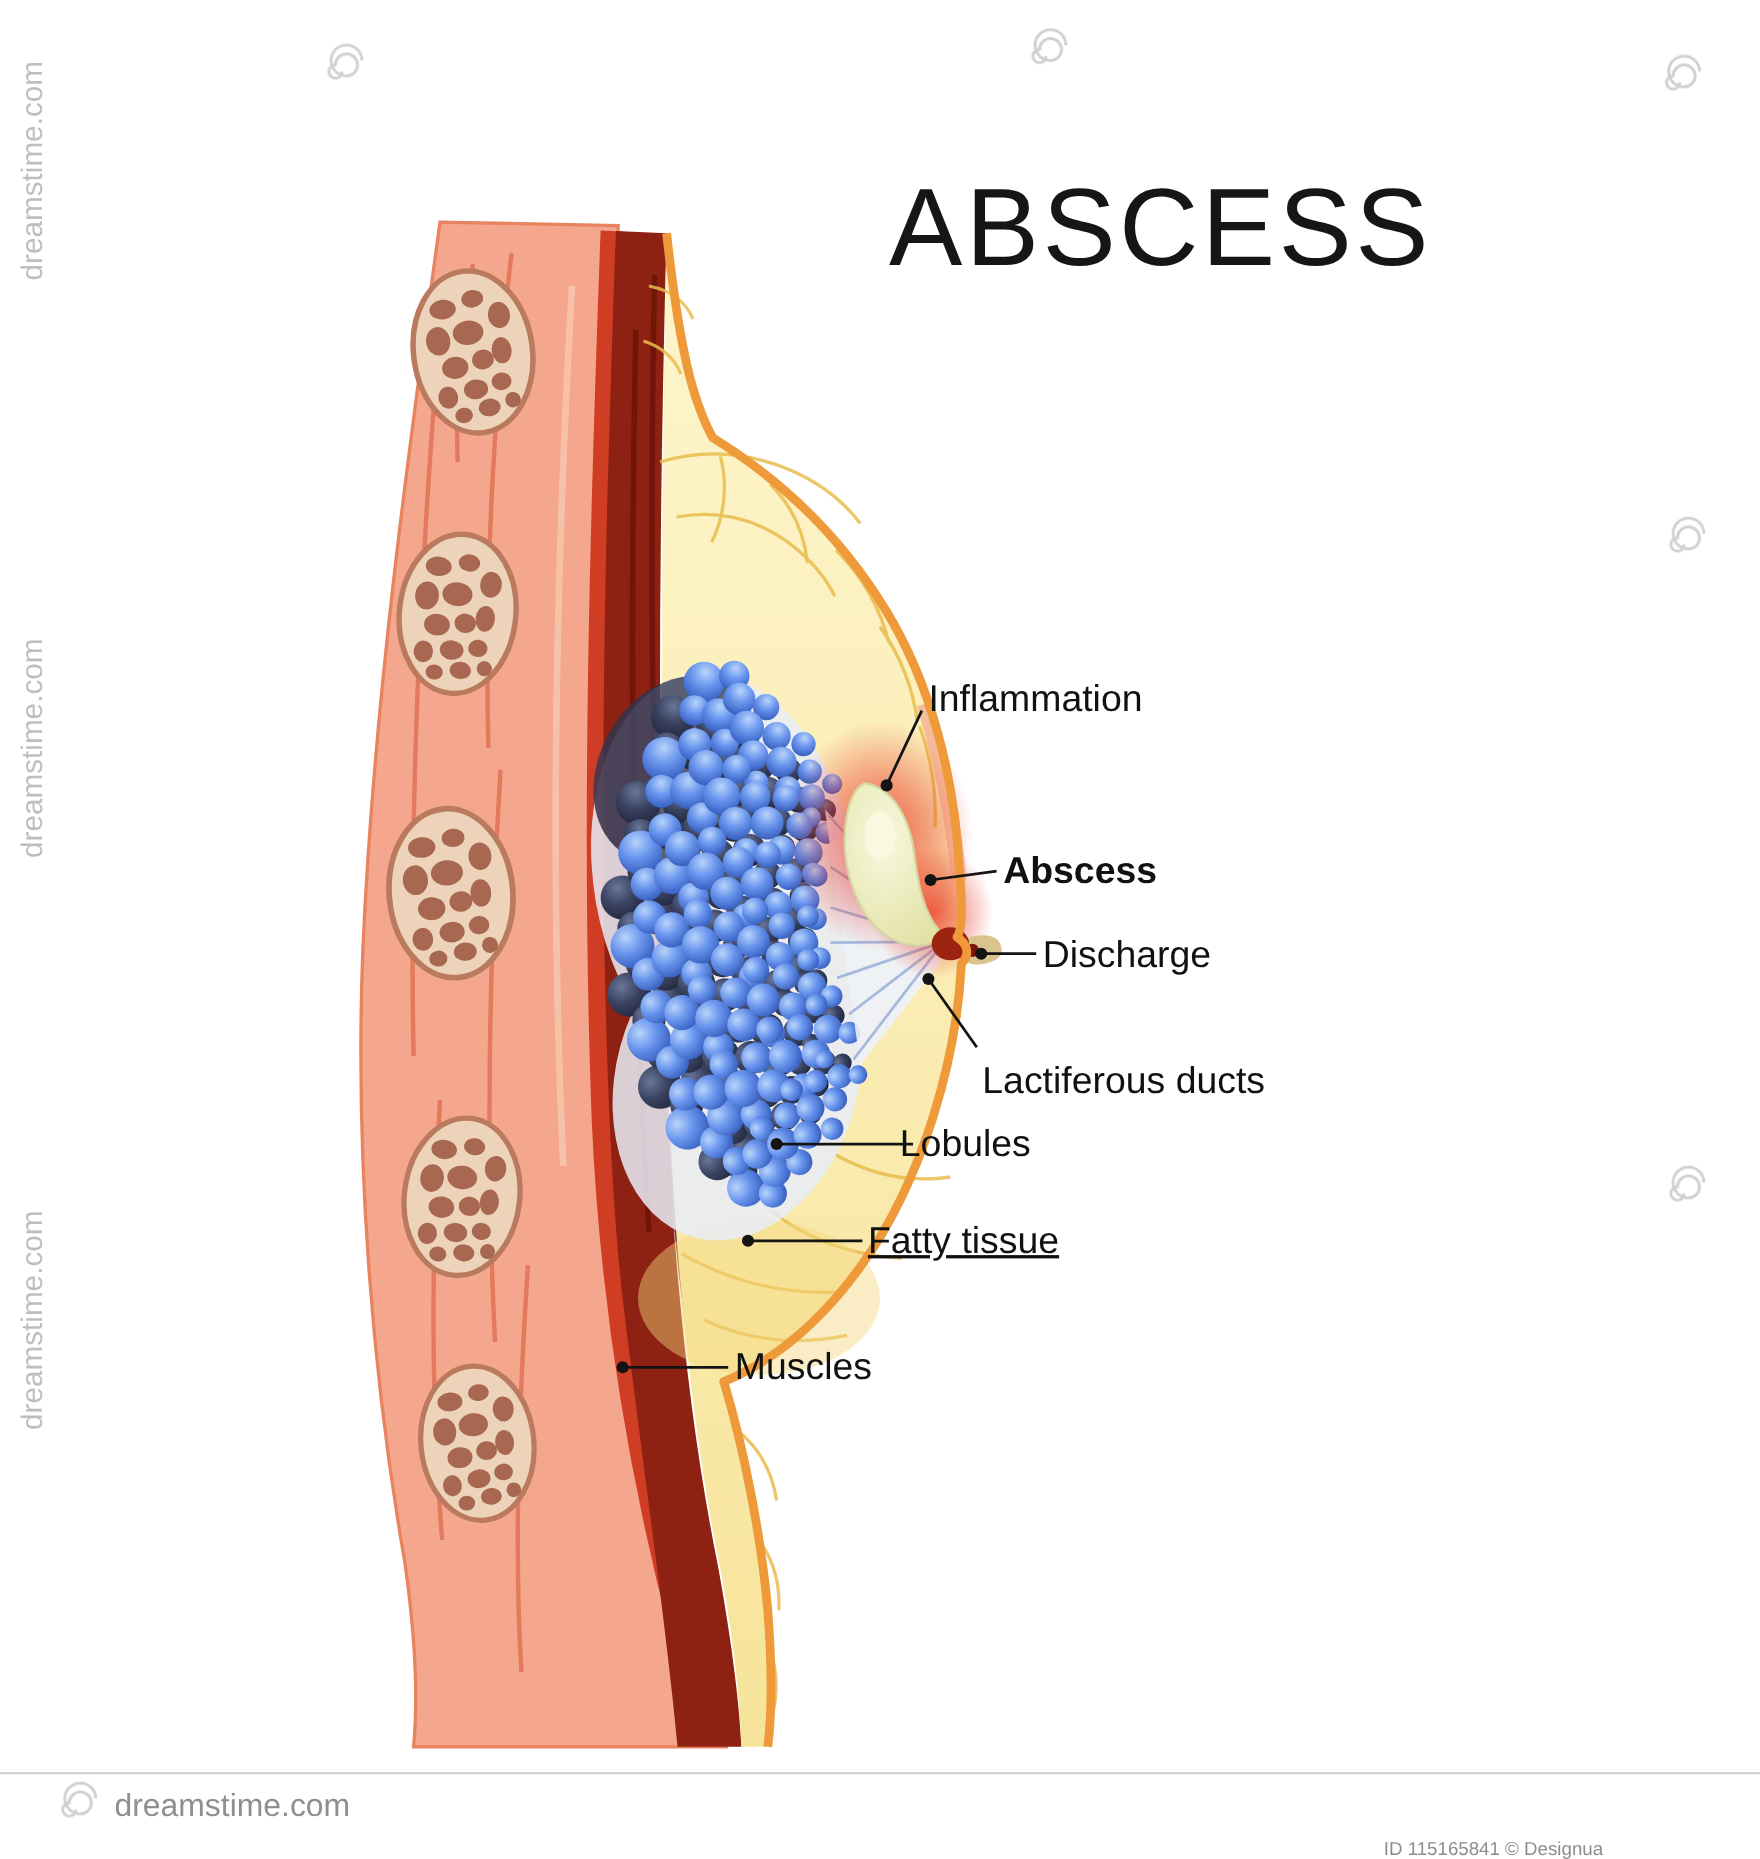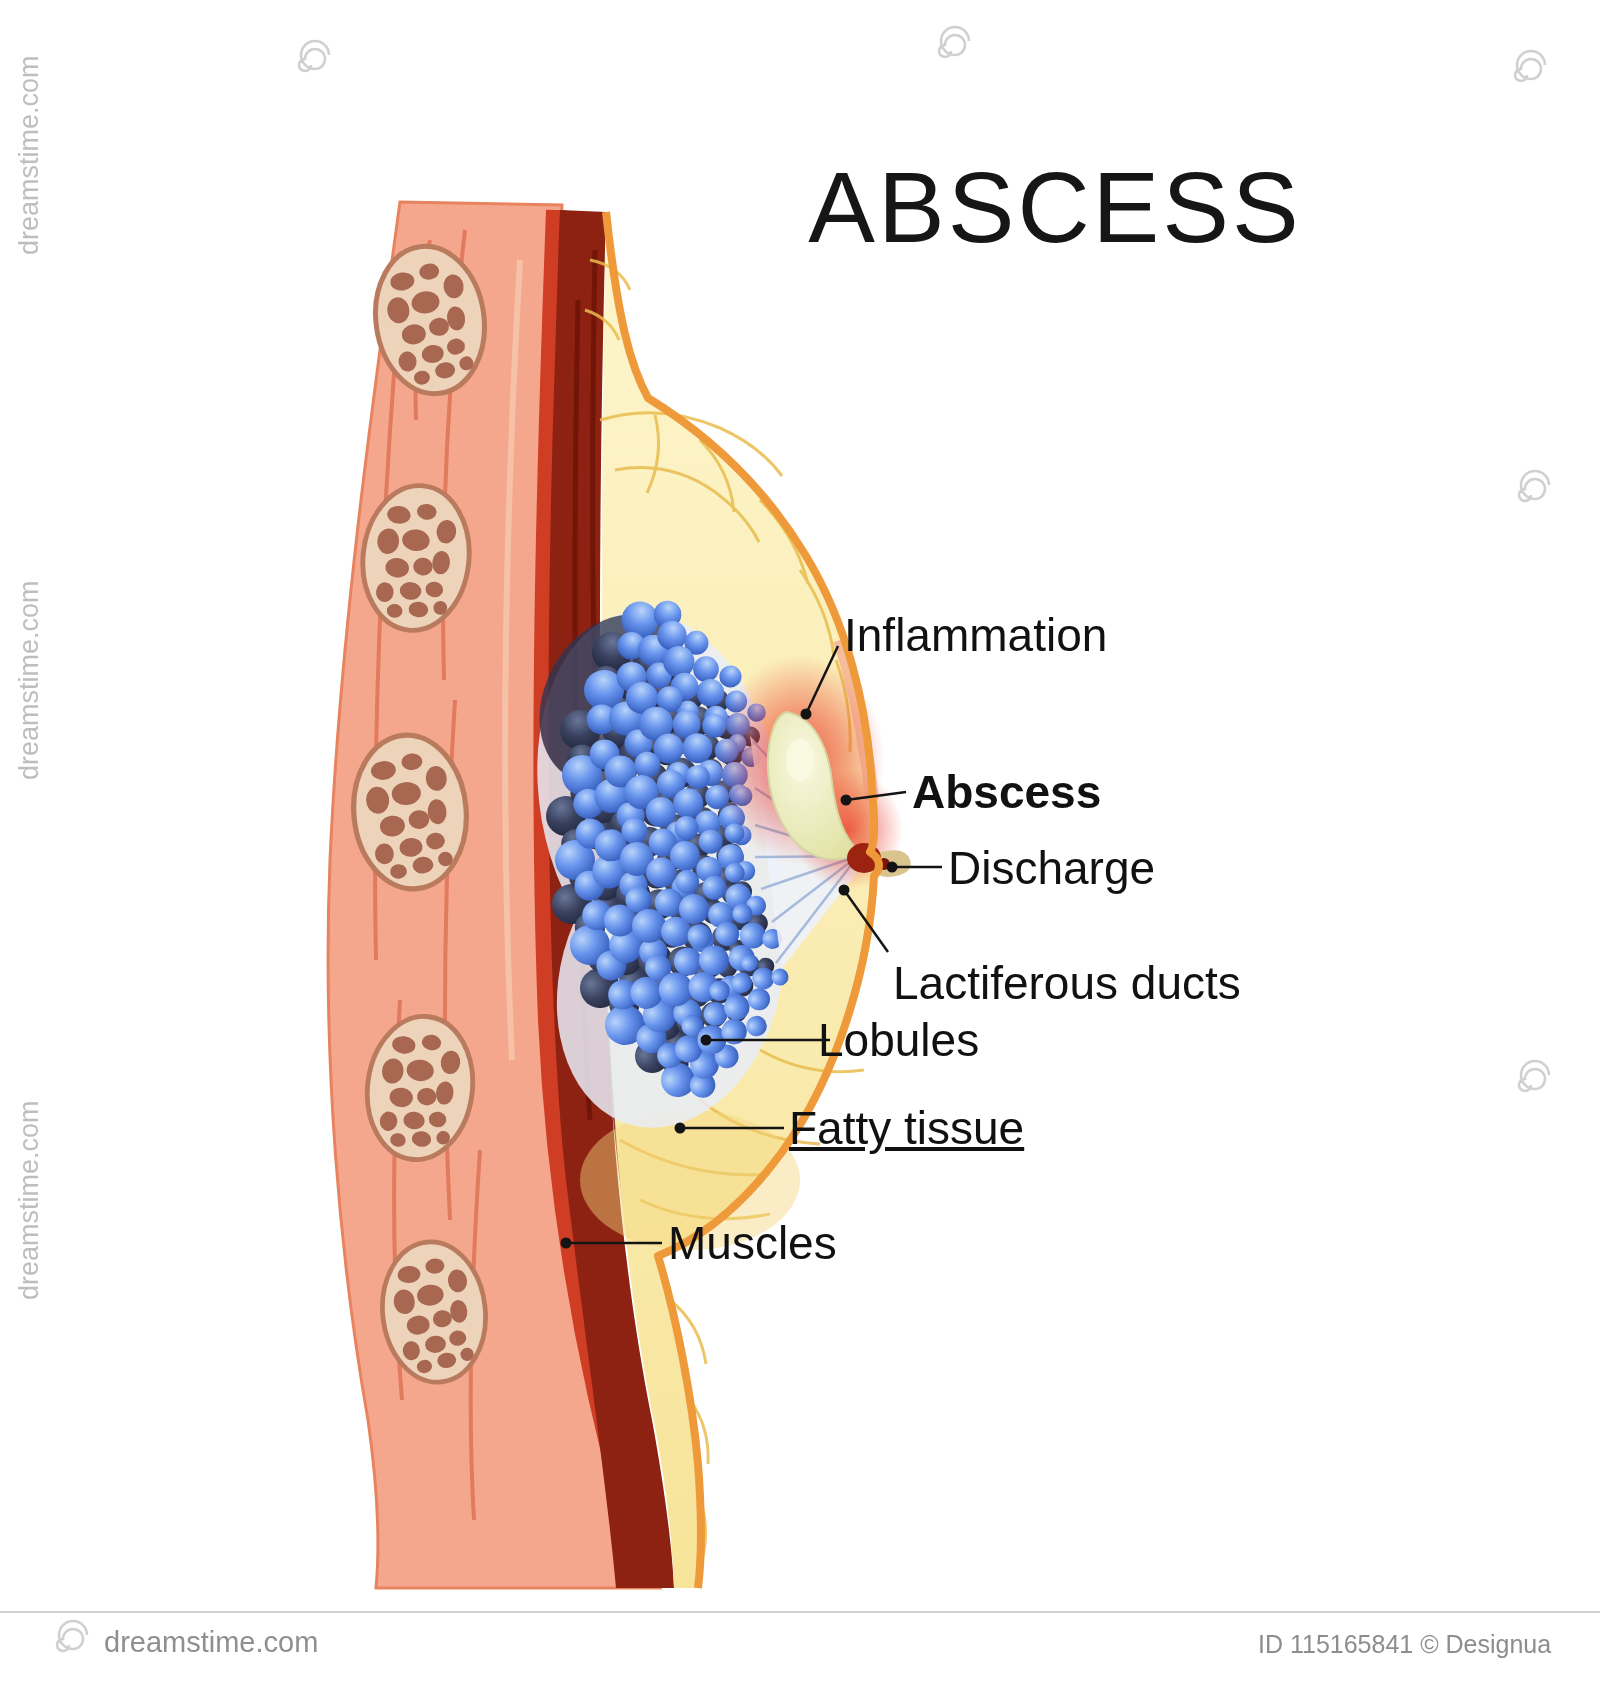--- a/index.html
+++ b/index.html
@@ -1,26 +1,26 @@
 <!DOCTYPE html>
 <html><head>
 <meta charset="utf-8">
 <style>
   html,body{margin:0;padding:0;background:#ffffff;}
   .page{position:relative;width:1600px;height:1690px;background:#ffffff;overflow:hidden;
         font-family:"Liberation Sans", sans-serif;}
   .art{position:absolute;left:0;top:0;width:1600px;height:1690px;}
   .title{position:absolute;left:770px;top:150px;width:570px;text-align:center;
          font-size:100px;letter-spacing:3px;color:#161616;font-weight:400;}
-  .lbl{position:absolute;font-size:46px;color:#111;white-space:nowrap;line-height:38px;}
+  .lbl{position:absolute;font-size:34px;color:#111;white-space:nowrap;line-height:38px;}
   .lbl.bold{font-weight:bold;}
   .wm-vert{position:absolute;left:14px;transform:rotate(-90deg);transform-origin:0 0;
            font-size:27px;color:rgba(125,125,125,0.5);white-space:nowrap;}
   .wm-bottom{position:absolute;left:104px;top:1626px;font-size:29px;color:#8f8f8f;}
-  .credit{position:absolute;left:1258px;top:1630px;font-size:25px;color:#8d8d8d;}
+  .credit{position:absolute;left:1258px;top:1671px;font-size:17px;color:#8d8d8d;}
   .divider{position:absolute;left:0;top:1611px;width:1600px;height:2px;background:#cfcfcf;}
 </style>
 </head>
 <body>
 
 <div class="page">
 
   <svg class="art" viewBox="0 0 1600 1690">
     <defs>
       <radialGradient id="gradSphere" cx="35%" cy="30%" r="80%">

